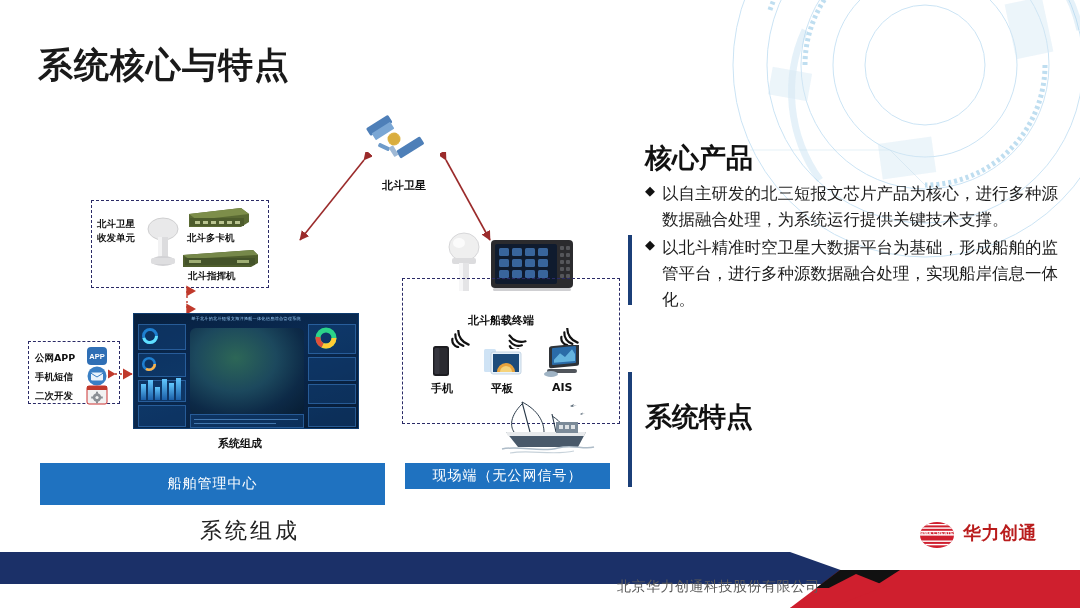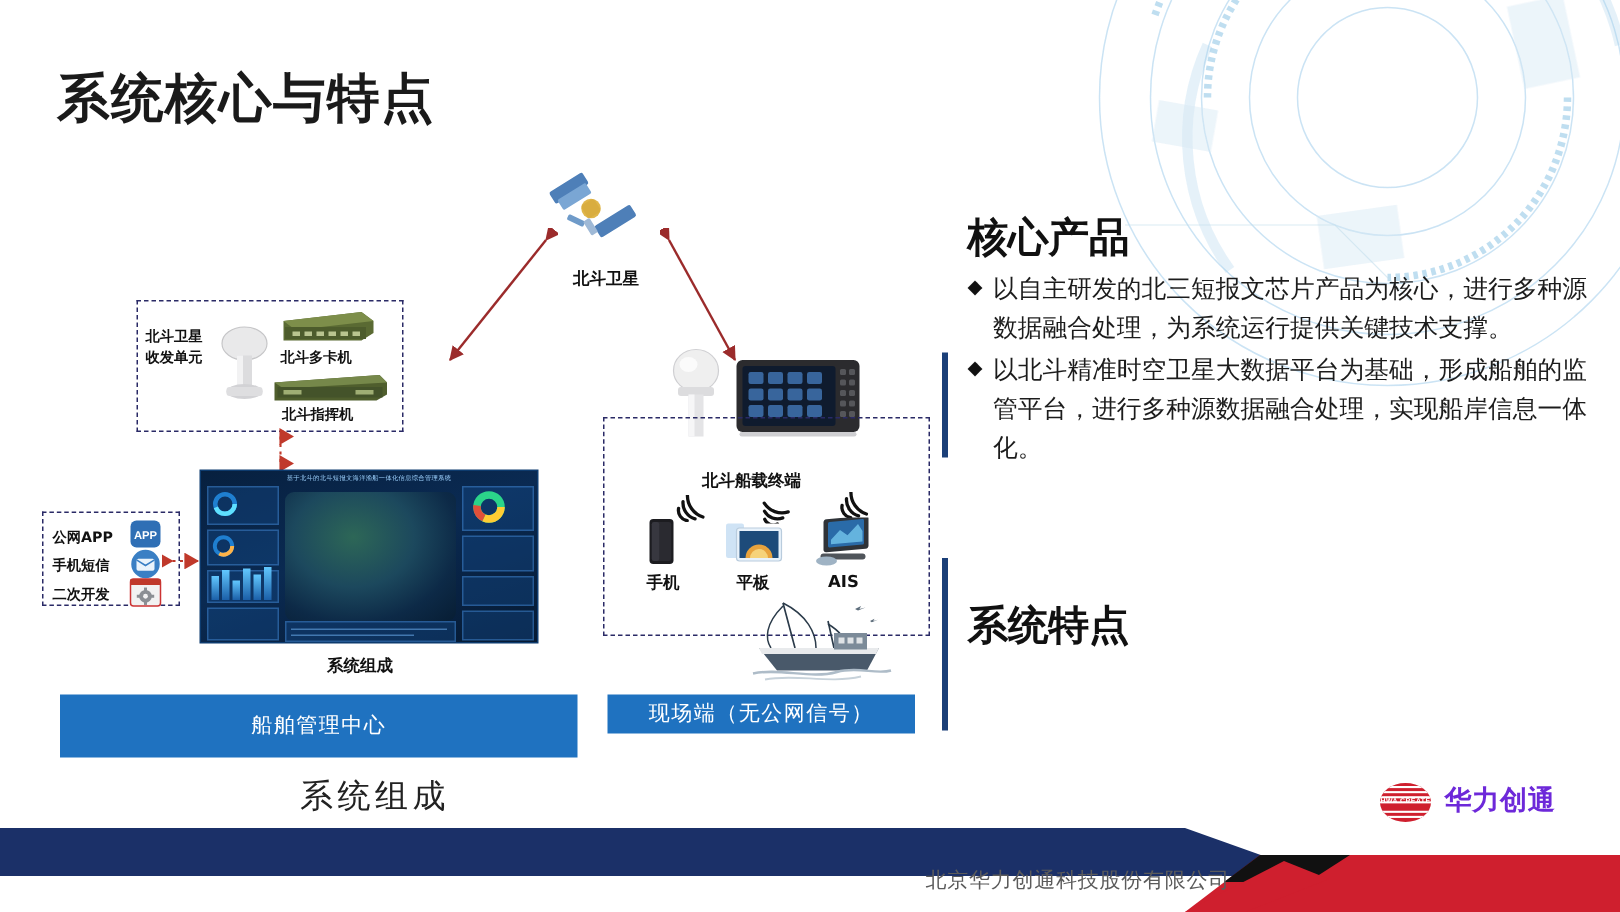--- a/index.html
+++ b/index.html
@@ -127,21 +127,21 @@
   #footer-text {
     position: absolute; left: 617px; top: 578px;
     font-size: 14px; color: #5b5b5b; letter-spacing: .5px;
   }
   #logo-wrap {
     position: absolute; left: 918px; top: 518px;
     display: flex; align-items: center;
   }
   #logo-mark { position: relative; width: 38px; height: 30px; }
   #logo-text {
-    margin-left: 7px; font-size: 18px; font-weight: bold; color: #6d28d9;
+    margin-left: 7px; font-size: 18px; font-weight: bold; color: #b91c1c;
     font-family: "DejaVu Sans", "Liberation Sans", sans-serif;
     letter-spacing: .5px;
   }
   #logo-en {
     position: absolute; left: 0; top: 13px; width: 38px;
     text-align: center; font-size: 4.6px; color: #fff; font-weight: bold;
     letter-spacing: .3px; z-index: 3;
   }
 </style>
 </head>

